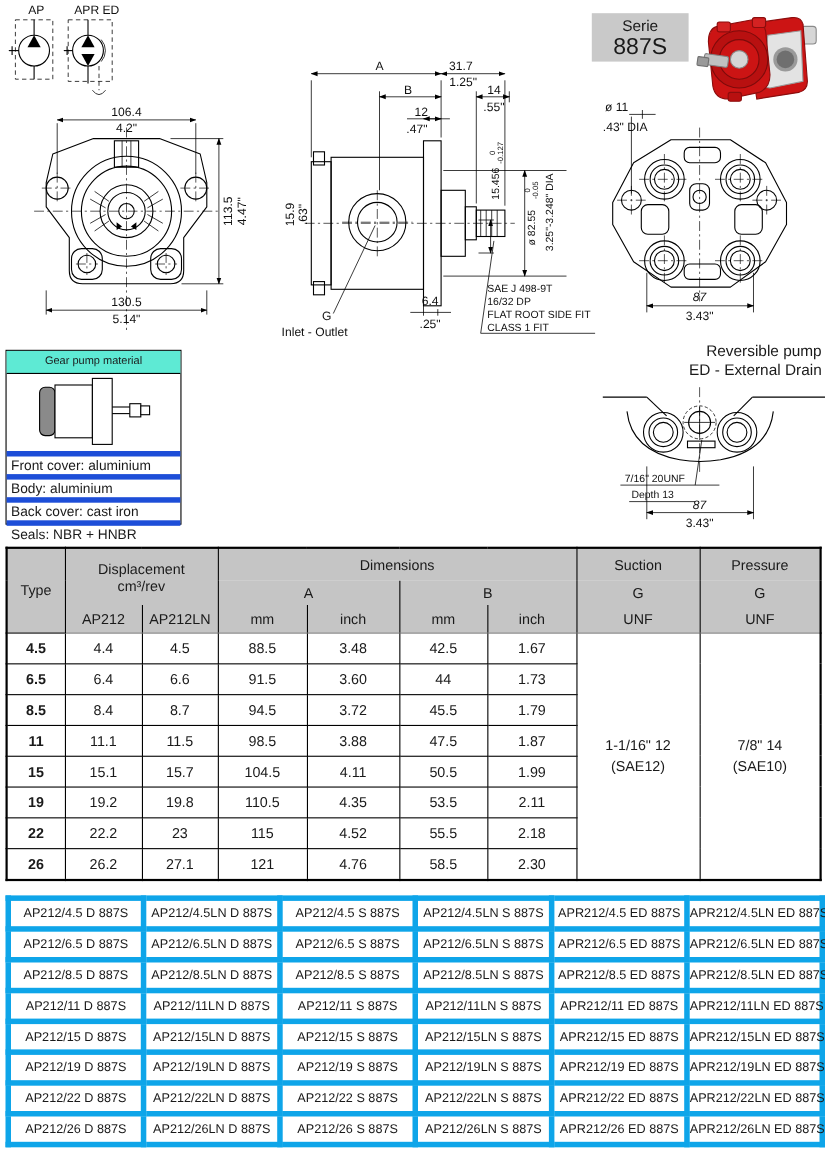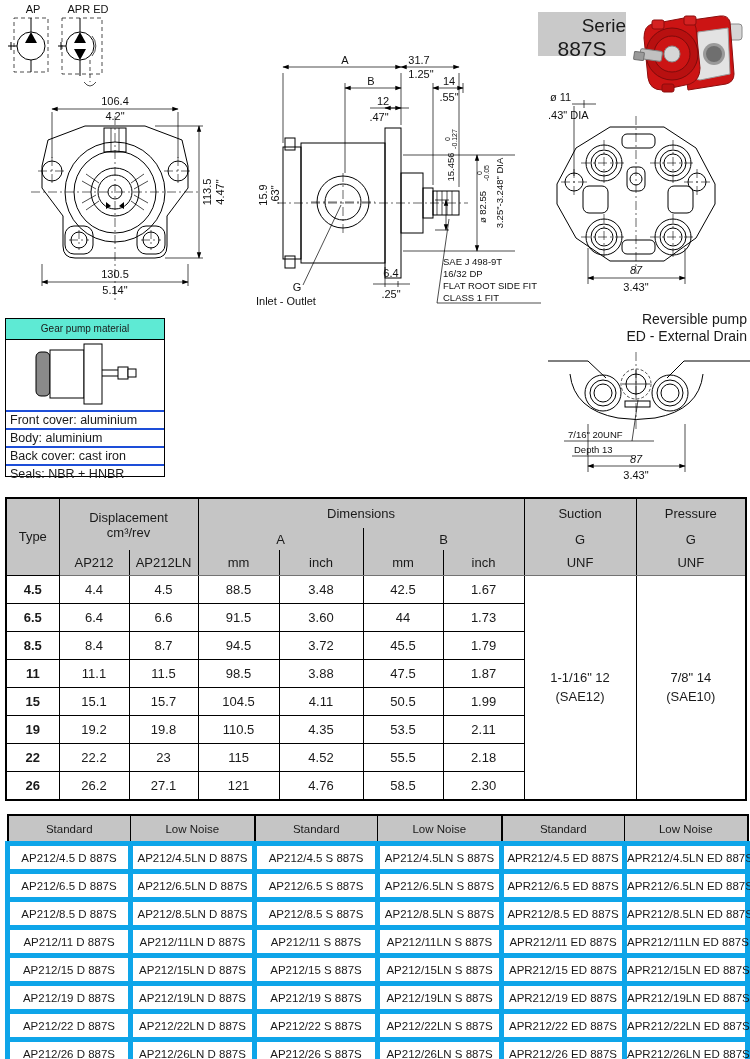--- a/index.html
+++ b/index.html
@@ -8,27 +8,27 @@
   svg{position:absolute;overflow:visible;}
   svg .ln{stroke:#000;stroke-width:1;fill:none;}
   svg .thin{stroke:#000;stroke-width:0.7;fill:none;}
   svg .cl{stroke:#000;stroke-width:0.6;fill:none;stroke-dasharray:9 3 2 3;}
   svg text{font-family:"Liberation Sans",sans-serif;fill:#111;}
   text.d{font-size:11px;}
   text.s{font-size:9.5px;}
   text.t{font-size:7px;}
   .serie-box{position:absolute;left:538px;top:12px;width:88px;height:44px;background:#c9c9c9;
              text-align:center;}
-  .serie-box .l1{font-size:19px;padding-top:3px;text-align:right;}
+  .serie-box .l1{font-size:14px;padding-top:3px;}
   .serie-box .l2{font-size:21px;}
   .ed-title{position:absolute;left:552px;top:311px;width:195px;text-align:right;font-size:14px;line-height:17px;}
   .mat-box{position:absolute;left:5px;top:318px;width:160px;height:159px;border:1px solid #000;box-sizing:border-box;}
   .mat-title{background:#5eead4;border-bottom:1px solid #000;height:20px;line-height:20px;text-align:center;font-size:10px;}
   .mat-draw{height:70px;position:relative;}
-  .mat-row{border-top:2px solid #1d4ed8;height:16px;line-height:16px;font-size:12.5px;padding-left:4px;}
+  .mat-row{border-top:5px solid #1d4ed8;height:16px;line-height:16px;font-size:12.5px;padding-left:4px;}
   .notes{position:absolute;left:176px;top:444px;font-size:12px;line-height:17px;}
   table{border-collapse:collapse;table-layout:fixed;position:absolute;background:#fff;}
   .dim-table{left:5px;top:497px;width:740px;font-size:13px;text-align:center;border:2px solid #000;}
   .dim-table thead th{border:0;border-right:1px solid #000;background:#c5c5c5;font-weight:normal;padding:0;}
   .dim-table thead tr:last-child th{border-bottom:1px solid #737373;}
   .dim-table thead th.nr{border-right:0;}
   .dim-table tbody td{border:1px solid #000;height:27px;padding:0;}
   .dim-table .type-col{font-weight:bold;}
   .dim-table .r1{height:30px;} .dim-table .r2{height:22px;} .dim-table .r3{height:25px;}
   .model-table{left:5px;top:814px;width:740px;font-size:11.5px;text-align:center;border:2px solid #000;}
@@ -466,28 +466,20 @@
   <table class="model-table">
     <colgroup>
       <col style="width:123px">
         <col style="width:124px">
         <col style="width:123px">
       <col style="width:124px">
         <col style="width:123px">
         <col style="width:123px">
     </colgroup>
     <thead>
-      <tr class="sub">
-        <th>Standard</th>
-        <th>Low Noise</th>
-        <th class="gb">Standard</th>
-        <th>Low Noise</th>
-        <th class="gb">Standard</th>
-        <th>Low Noise</th>
-      </tr>
     </thead>
     <tbody>
         <tr>
           <td>AP212/4.5 D 887S</td>
           <td>AP212/4.5LN D 887S</td>
           <td class="gb">AP212/4.5 S 887S</td>
           <td>AP212/4.5LN S 887S</td>
           <td class="gb">APR212/4.5 ED 887S</td>
           <td>APR212/4.5LN ED 887S</td>
         </tr>

